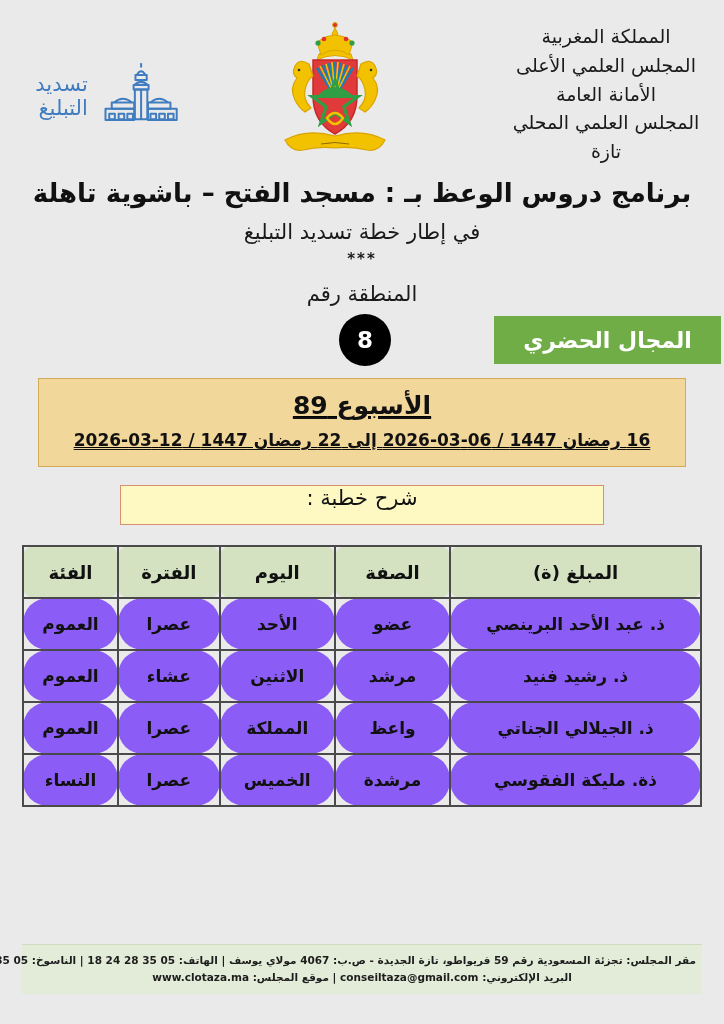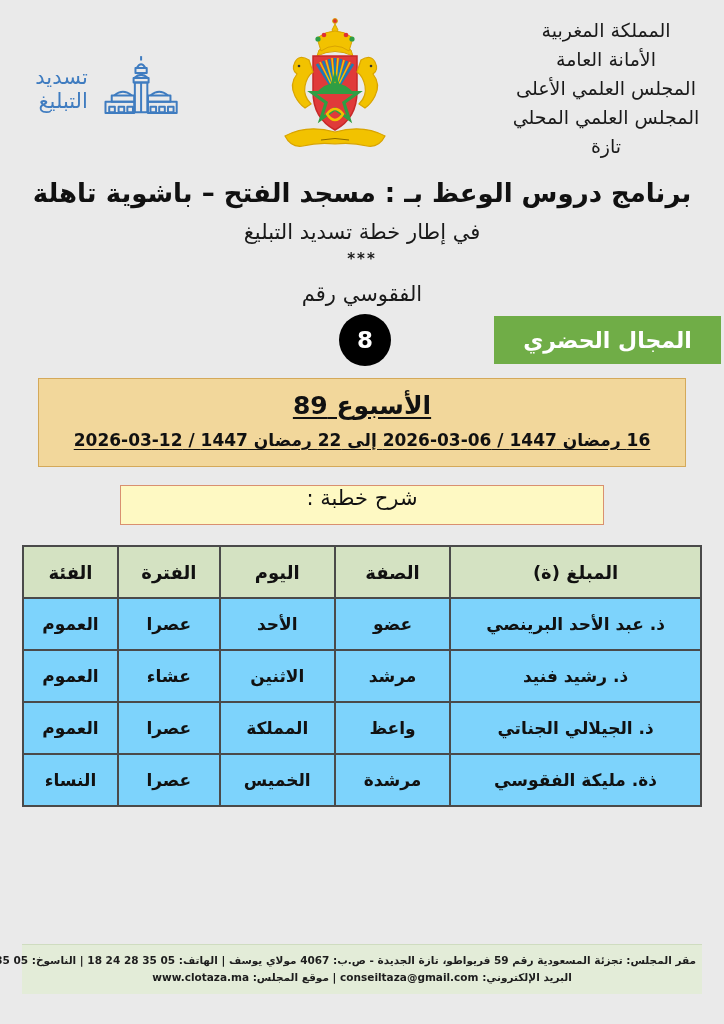--- a/index.html
+++ b/index.html
@@ -13,21 +13,21 @@
   .page {
     position: relative;
     width: 724px;
     height: 1024px;
     background: #eaeaea;
   }
 
   
   .header {
     display: flex;
-    align-items: flex-start;
+    align-items: center;
     justify-content: space-between;
     height: 172px;
     padding: 8px 12px 0 12px;
     direction: rtl;
   }
   .header-text {
     text-align: center;
     font-family: "DejaVu Sans", "Liberation Sans", sans-serif;
     font-size: 19px;
     line-height: 1.52;
@@ -129,20 +129,21 @@
     justify-content: center;
   }
 
   
   .week-box {
     margin: 10px 38px 0 38px;
     background: #f2d79b;
     border: 1px solid #d4a95a;
     padding: 12px 10px 16px 10px;
     text-align: center;
+    text-decoration: underline;
   }
   .week-title {
     font-size: 25px;
     font-weight: bold;
     color: #111;
     text-decoration: underline;
     text-underline-offset: 3px;
     margin-bottom: 10px;
     direction: rtl;
   }
@@ -188,22 +189,23 @@
     border: 2px solid #4a4a4a;
     text-align: center;
     color: #111;
     height: 52px;
     font-size: 17px;
   }
   th {
     background: #d4e2c2;
     font-weight: bold;
     font-size: 18px;
-  }
-  td { background: #7dd3fc; font-weight: bold; }
+    border-radius: 11px;
+  }
+  td { background: #8b5cf6; font-weight: bold; border-radius: 25px; }
   col.c-name { width: 37%; }
   col.c-role { width: 17%; }
   col.c-day  { width: 17%; }
   col.c-time { width: 15%; }
   col.c-cat  { width: 14%; }
 
   
   .footer {
     position: absolute;
     left: 22px;
@@ -225,22 +227,22 @@
 </style>
 </head>
 <body>
 
 <div class="page">
 
   <div class="header">
 
     <div class="header-text">
       <div>المملكة المغربية</div>
+      <div>المجلس العلمي الأعلى</div>
       <div>الأمانة العامة</div>
-      <div>المجلس العلمي الأعلى</div>
       <div>المجلس العلمي المحلي</div>
       <div>تازة</div>
     </div>
 
     <div class="emblem">
       <svg viewBox="0 0 132 150" width="132" height="150">
 
         <g fill="#f2c200" stroke="#d9a400" stroke-width="1">
           <path d="M66 10 l3 6 -3 5 -3 -5z"></path>
           <circle cx="66" cy="7" r="2.4" fill="#e03030"></circle>
@@ -318,21 +320,21 @@
         </g>
       </svg>
       <div class="logo-caption">تسديد التبليغ</div>
     </div>
 
   </div>
 
   <div class="title-main">برنامج دروس الوعظ بـ : مسجد الفتح – باشوية تاهلة</div>
   <div class="title-sub">في إطار خطة تسديد التبليغ</div>
   <div class="stars">***</div>
-  <div class="zone-label">الفقوسي رقم</div>
+  <div class="zone-label">المنطقة رقم</div>
 
   <div class="badge-row">
     <div class="circle-num">8</div>
     <div class="green-badge">المجال الحضري</div>
   </div>
 
   <div class="week-box">
     <div class="week-title">الأسبوع 89</div>
     <div class="week-dates">16 رمضان 1447 / 06-03-2026 إلى 22 رمضان 1447 / 12-03-2026</div>
   </div>

